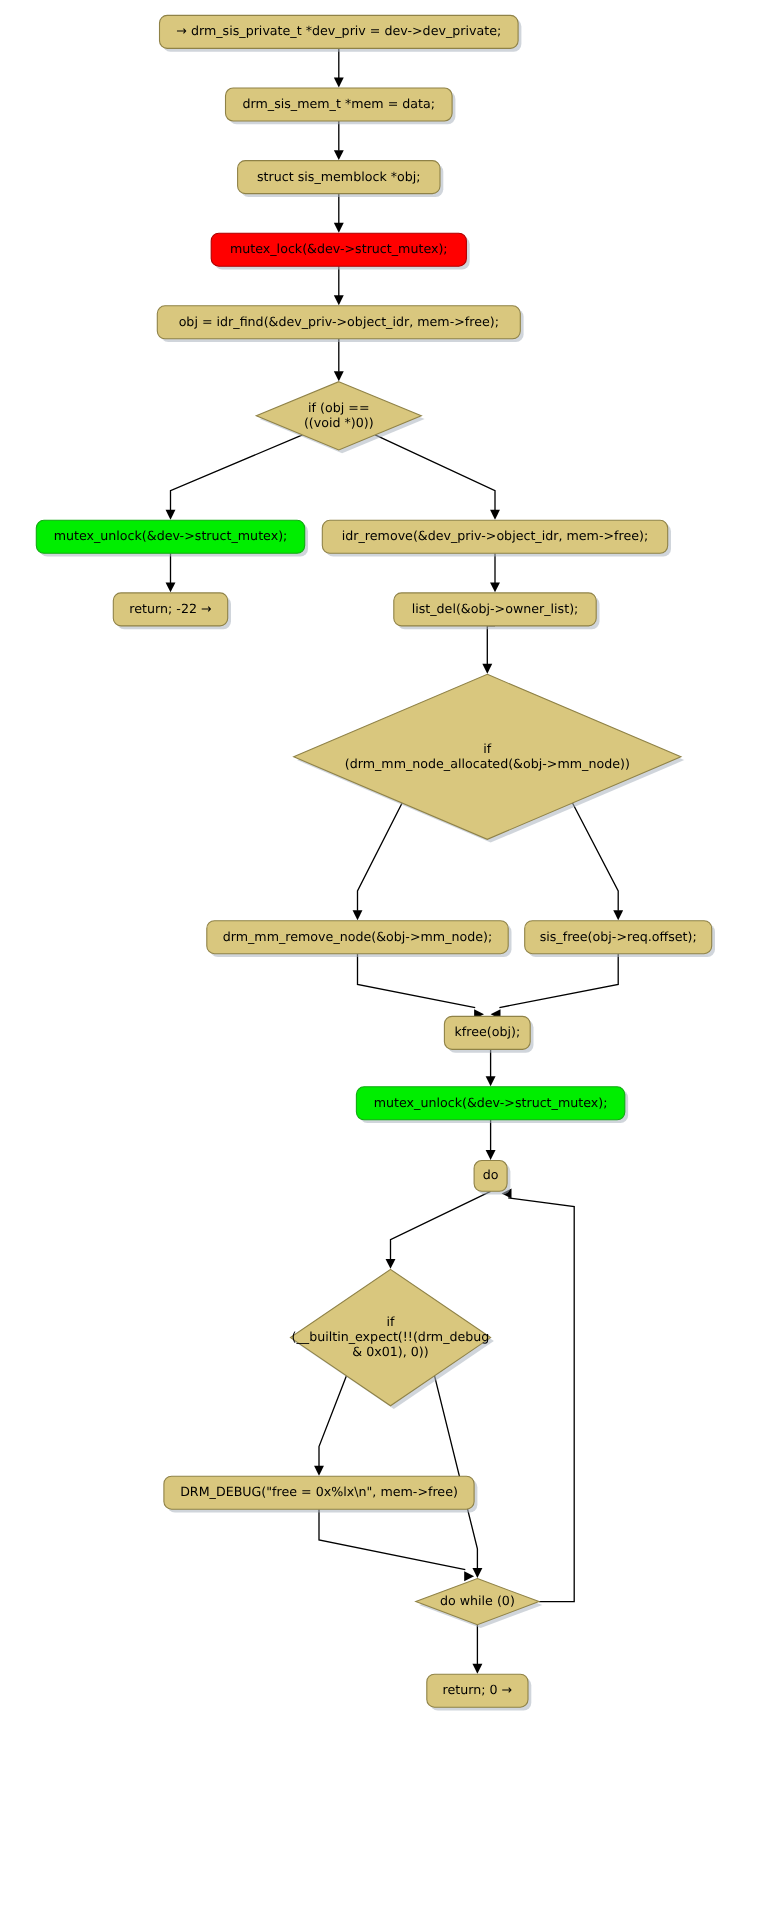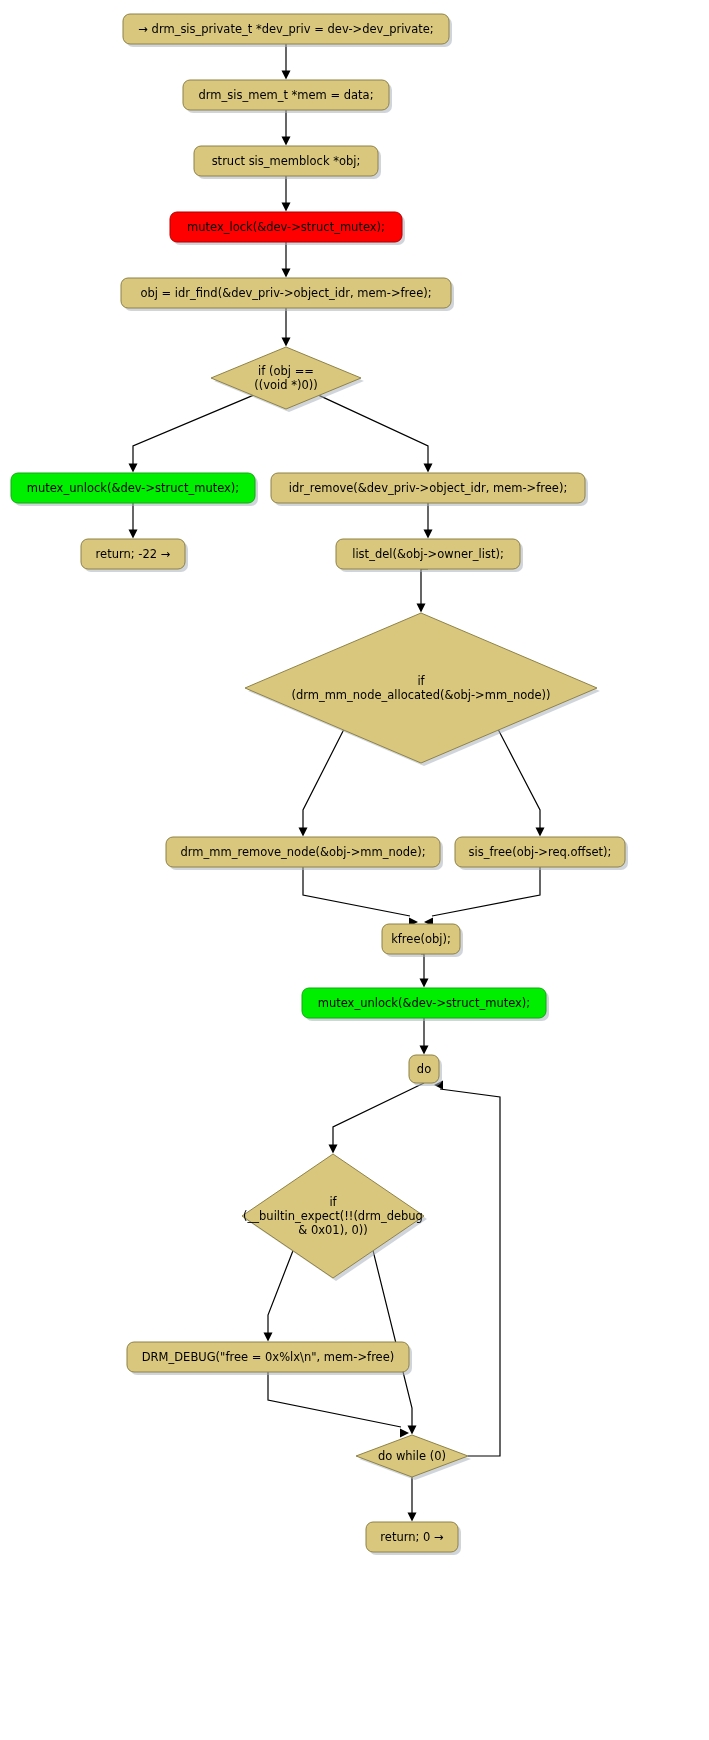--- a/index.html
+++ b/index.html
@@ -1,17 +1,17 @@
 <!DOCTYPE html>
 <html><head>
 <meta charset="utf-8">
 <style>
   html,body{margin:0;padding:0;background:#ffffff;}
   body{width:709px;height:1740px;font-family:"DejaVu Sans",sans-serif;}
-  #chart-root{position:relative;width:629px;height:1740px;overflow:hidden;}
+  #chart-root{position:relative;width:629px;height:1740px;overflow:hidden;margin-left:22px;}
   svg{display:block;}
   .node-text{font-family:"DejaVu Sans",sans-serif;font-size:11.5px;fill:#000000;dominant-baseline:middle;}
   .shadow{fill:#aab2bd;opacity:.55;}
   .edge{stroke:#000000;stroke-width:1.2;fill:none;}
   .arrowhead{fill:#000000;}
 </style>
 </head>
 <body>
 
 <div id="chart-root">

